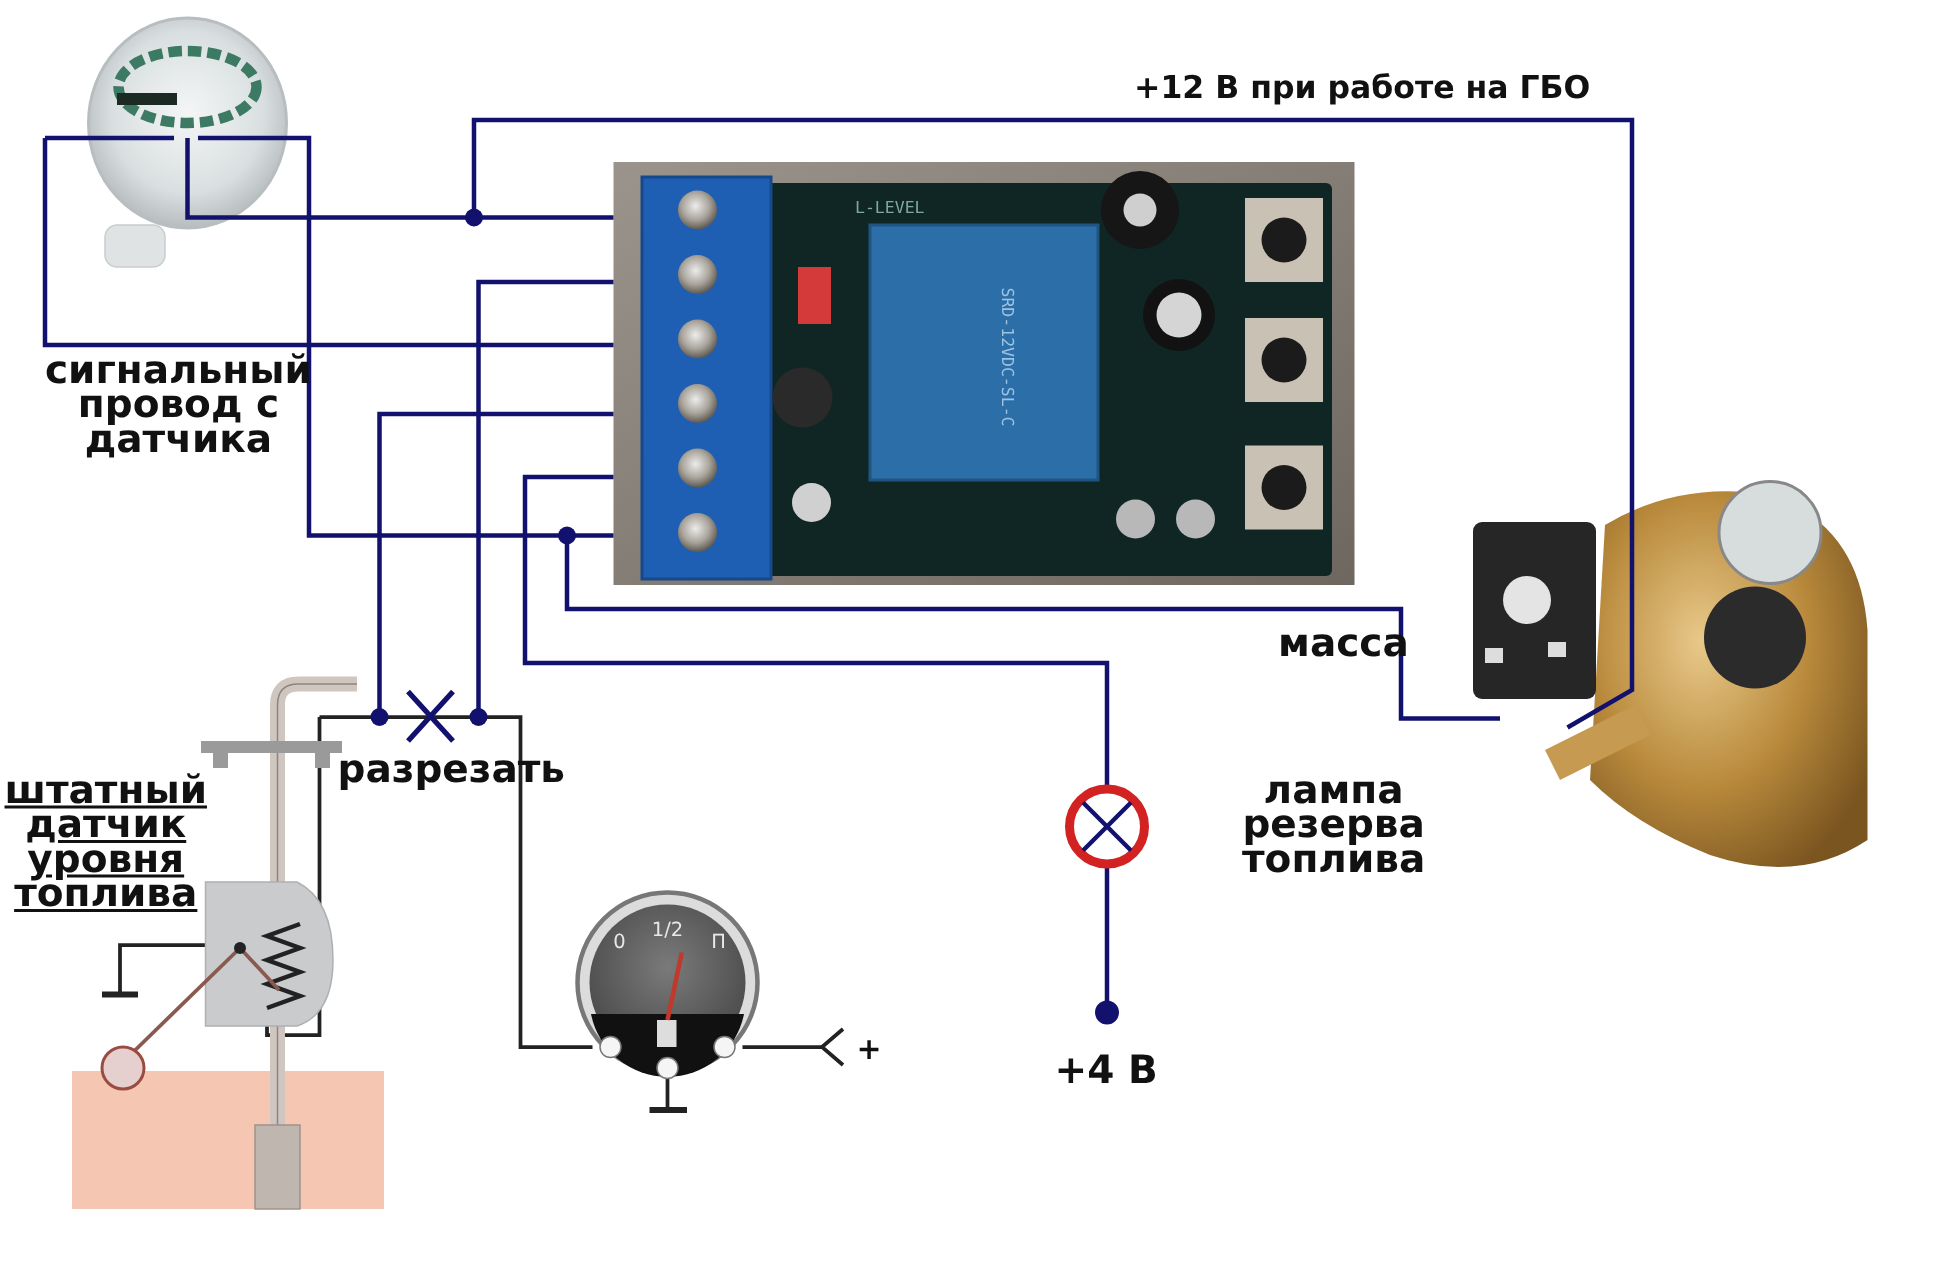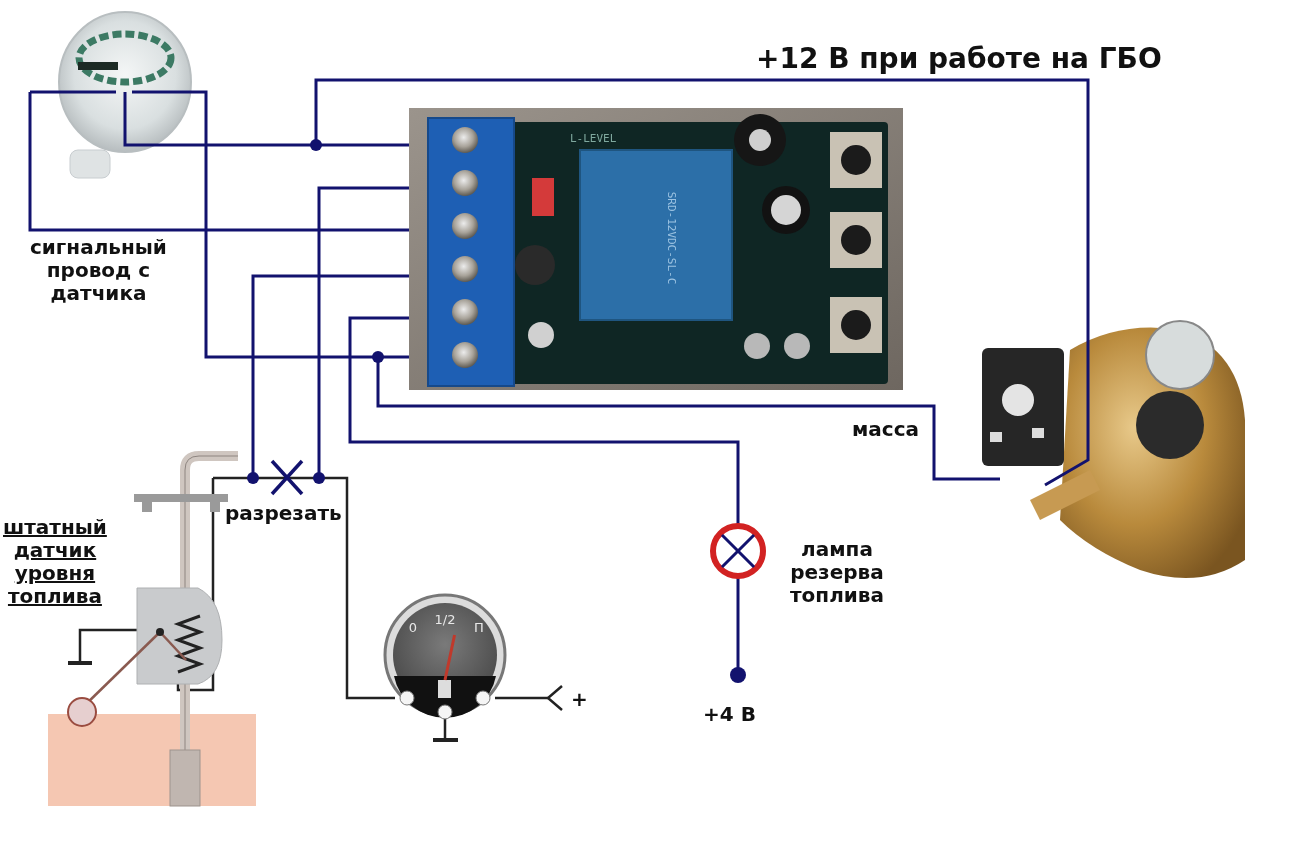--- a/index.html
+++ b/index.html
@@ -1,18 +1,18 @@
 <!DOCTYPE html>
 <html><head>
 <meta charset="utf-8">
 <style>
   html,body{margin:0;padding:0;background:#ffffff;}
   body{width:1296px;height:849px;position:relative;overflow:hidden;font-family:"DejaVu Sans","Liberation Sans",sans-serif;}
   #stage{position:absolute;left:0;top:0;width:1296px;height:849px;}
-  .lbl{position:absolute;font-family:"DejaVu Sans","Liberation Sans",sans-serif;font-weight:bold;color:#111;font-size:20px;line-height:23px;text-align:center;white-space:pre;}
+  .lbl{position:absolute;font-family:"DejaVu Sans","Liberation Sans",sans-serif;font-weight:bold;color:#111;font-size:26px;line-height:23px;text-align:center;white-space:pre;}
 </style>
 </head>
 <body>
 
 <div id="stage">
 <svg id="svg" width="1296" height="849" viewBox="0 0 1296 849" xmlns="http://www.w3.org/2000/svg">
   <defs>
     <radialGradient id="sensorGrad" cx="50%" cy="45%" r="55%">
       <stop offset="0%" stop-color="#f4f6f6"></stop>
       <stop offset="70%" stop-color="#d9dfe0"></stop>
@@ -169,27 +169,27 @@
   </g>
 
   <g>
     <circle cx="738" cy="551" r="25" fill="#fff" stroke="#d22222" stroke-width="6"></circle>
     <line x1="722" y1="535" x2="754" y2="567" stroke="#12126e" stroke-width="3"></line>
     <line x1="754" y1="535" x2="722" y2="567" stroke="#12126e" stroke-width="3"></line>
   </g>
 </svg>
 
 
-<div class="lbl" style="left:756px;top:47px;font-size:28px;">+12 В при работе на ГБО</div>
+<div class="lbl" style="left:756px;top:47px;font-size:21px;">+12 В при работе на ГБО</div>
 <div class="lbl" style="left:30px;top:236px;">сигнальный
 провод с
 датчика</div>
 <div class="lbl" style="left:225px;top:502px;text-align:right;">разрезать</div>
 <div class="lbl" style="left:3px;top:516px;text-decoration:underline;">штатный
 датчик
 уровня
 топлива</div>
-<div class="lbl" style="left:790px;top:516px;margin-top:22px;">лампа
+<div class="lbl" style="left:828px;top:516px;">лампа
 резерва
 топлива</div>
 <div class="lbl" style="left:852px;top:418px;text-align:center;">масса</div>
 <div class="lbl" style="left:703px;top:703px;">+4 В</div>
 </div>
 
 </body></html>

